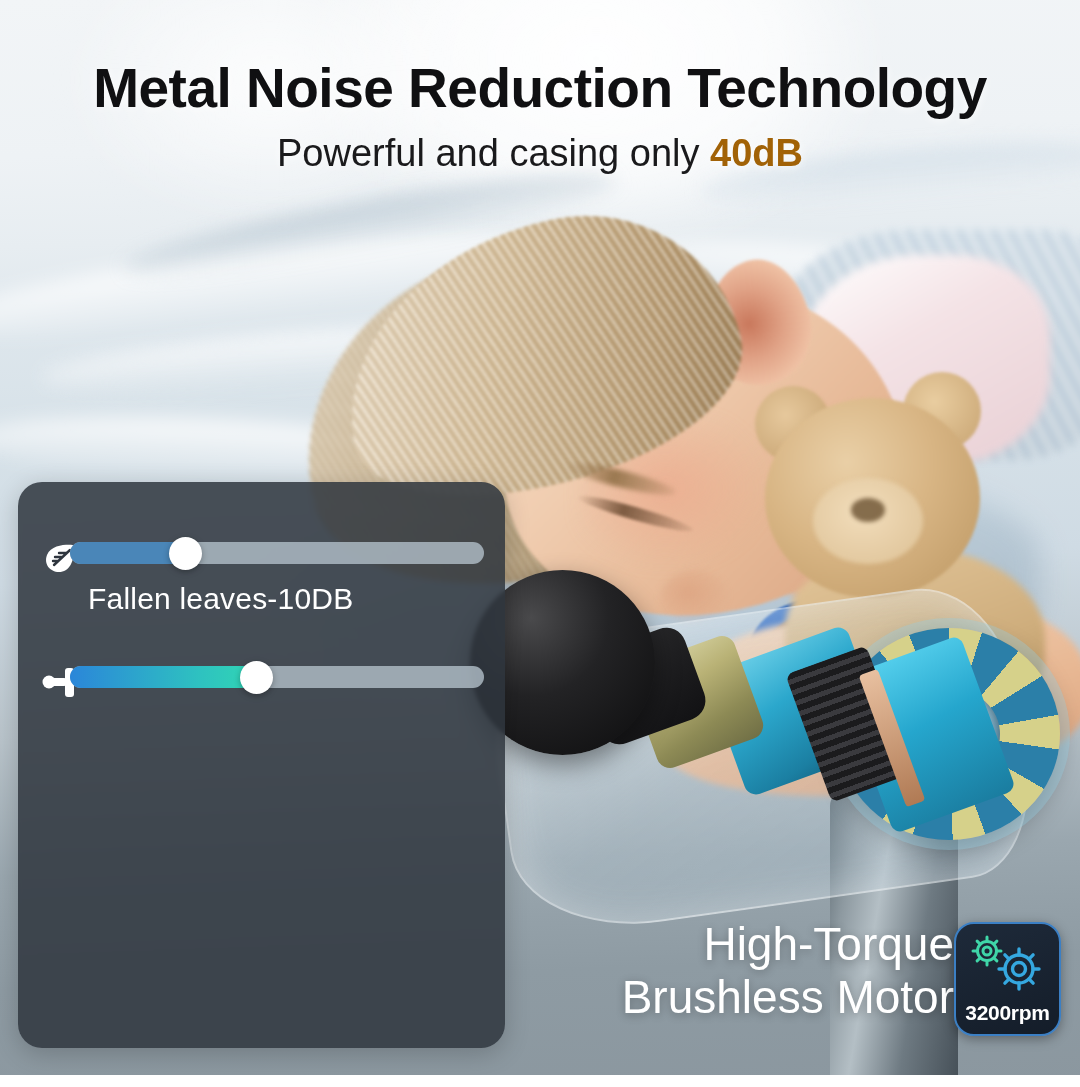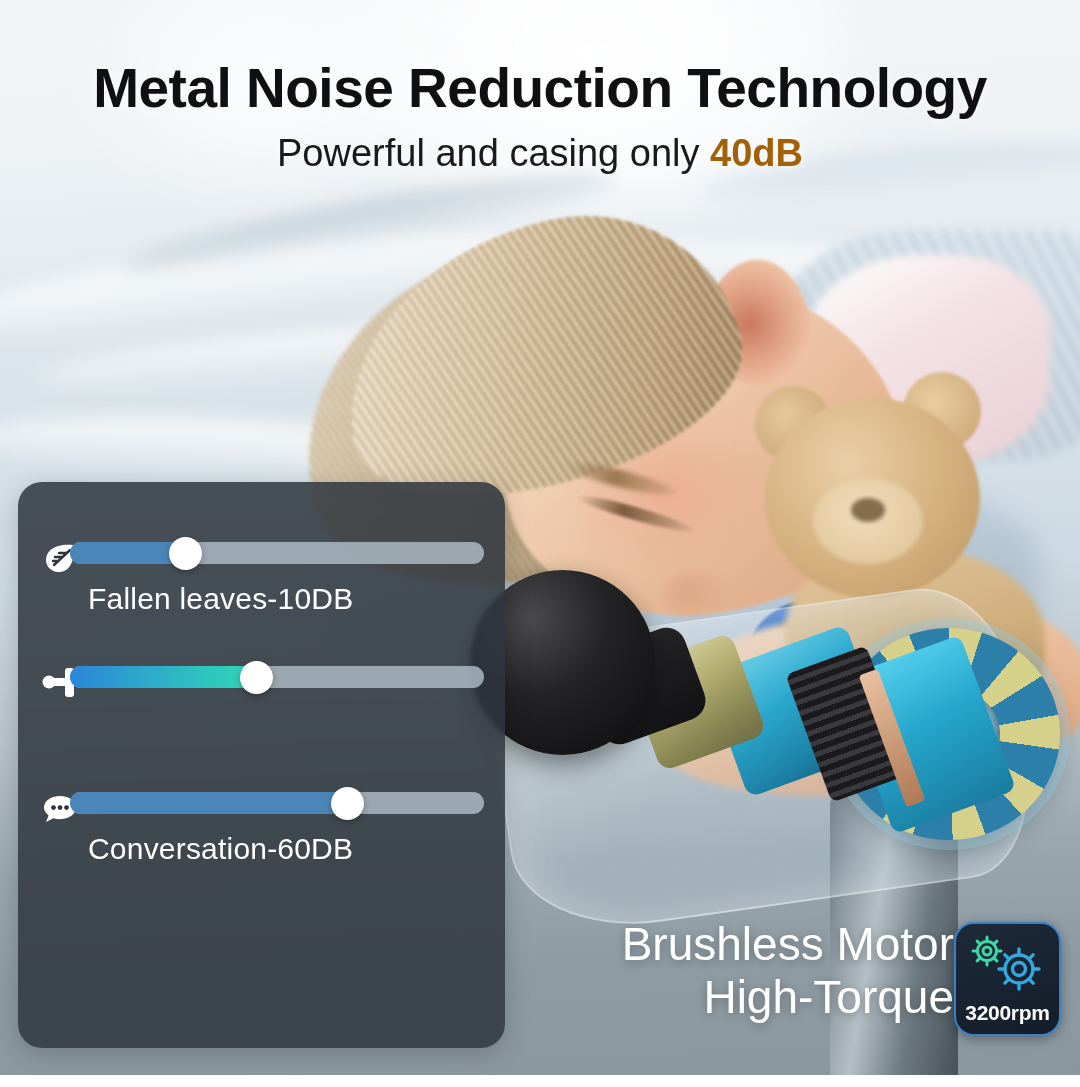--- a/index.html
+++ b/index.html
@@ -563,44 +563,27 @@
           <circle cx="9" cy="20" r="6.5" fill="#ffffff"></circle>
         </svg>
       </div>
       <div class="slider">
         <div class="track"></div>
         <div class="fill gradient" style="width: 186.3px;"></div>
         <div class="thumb" style="left: 169.8px;"></div>
       </div>
     </div>
 
-    <div class="noise-row r2">
-      <div class="row-icon">
-        <svg width="40" height="40" viewBox="0 0 40 40">
-          <path d="M20 8 C29.4 8 36 13.2 36 19.6 C36 26 29.4 31.2 20 31.2 C17.6 31.2 15.4 30.9 13.4 30.3
-                   L6 34 L8.6 27.4 C5.8 25.3 4 22.6 4 19.6 C4 13.2 10.6 8 20 8 Z" fill="#ffffff"></path>
-          <circle cx="13.5" cy="19.6" r="2.4" fill="#2e353e"></circle>
-          <circle cx="20" cy="19.6" r="2.4" fill="#2e353e"></circle>
-          <circle cx="26.5" cy="19.6" r="2.4" fill="#2e353e"></circle>
-        </svg>
-      </div>
-      <div class="slider">
-        <div class="track"></div>
-        <div class="fill" style="width: 277.38px;"></div>
-        <div class="thumb" style="left: 260.88px;"></div>
-      </div>
-      <div class="row-label">Conversation-60DB</div>
-    </div>
 
   </div>
 
   <div class="motor-callout">
     <div class="motor-text">
+      <div>High-Torque</div>
       <div>Brushless Motor</div>
-      <div>High-Torque</div>
     </div>
     <div class="rpm-badge">
       <div class="rpm-gears">
         <svg width="86" height="60" viewBox="0 0 86 60">
 
           <g transform="translate(22,18)" fill="none" stroke="#3fd6a8" stroke-width="3">
             <circle r="9.5"></circle>
             <circle r="4"></circle>
             <g stroke-linecap="round">
               <line x1="0" y1="-9.5" x2="0" y2="-14"></line>

